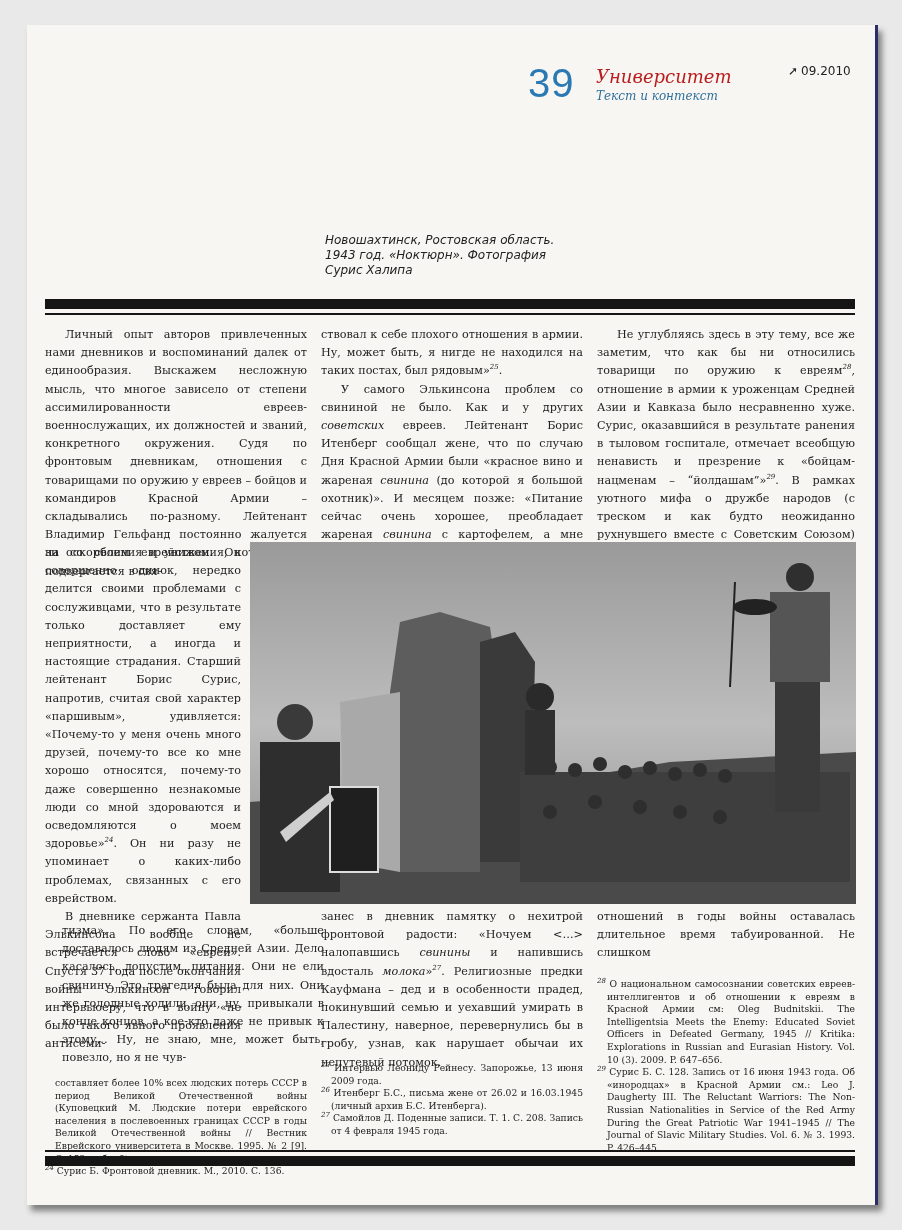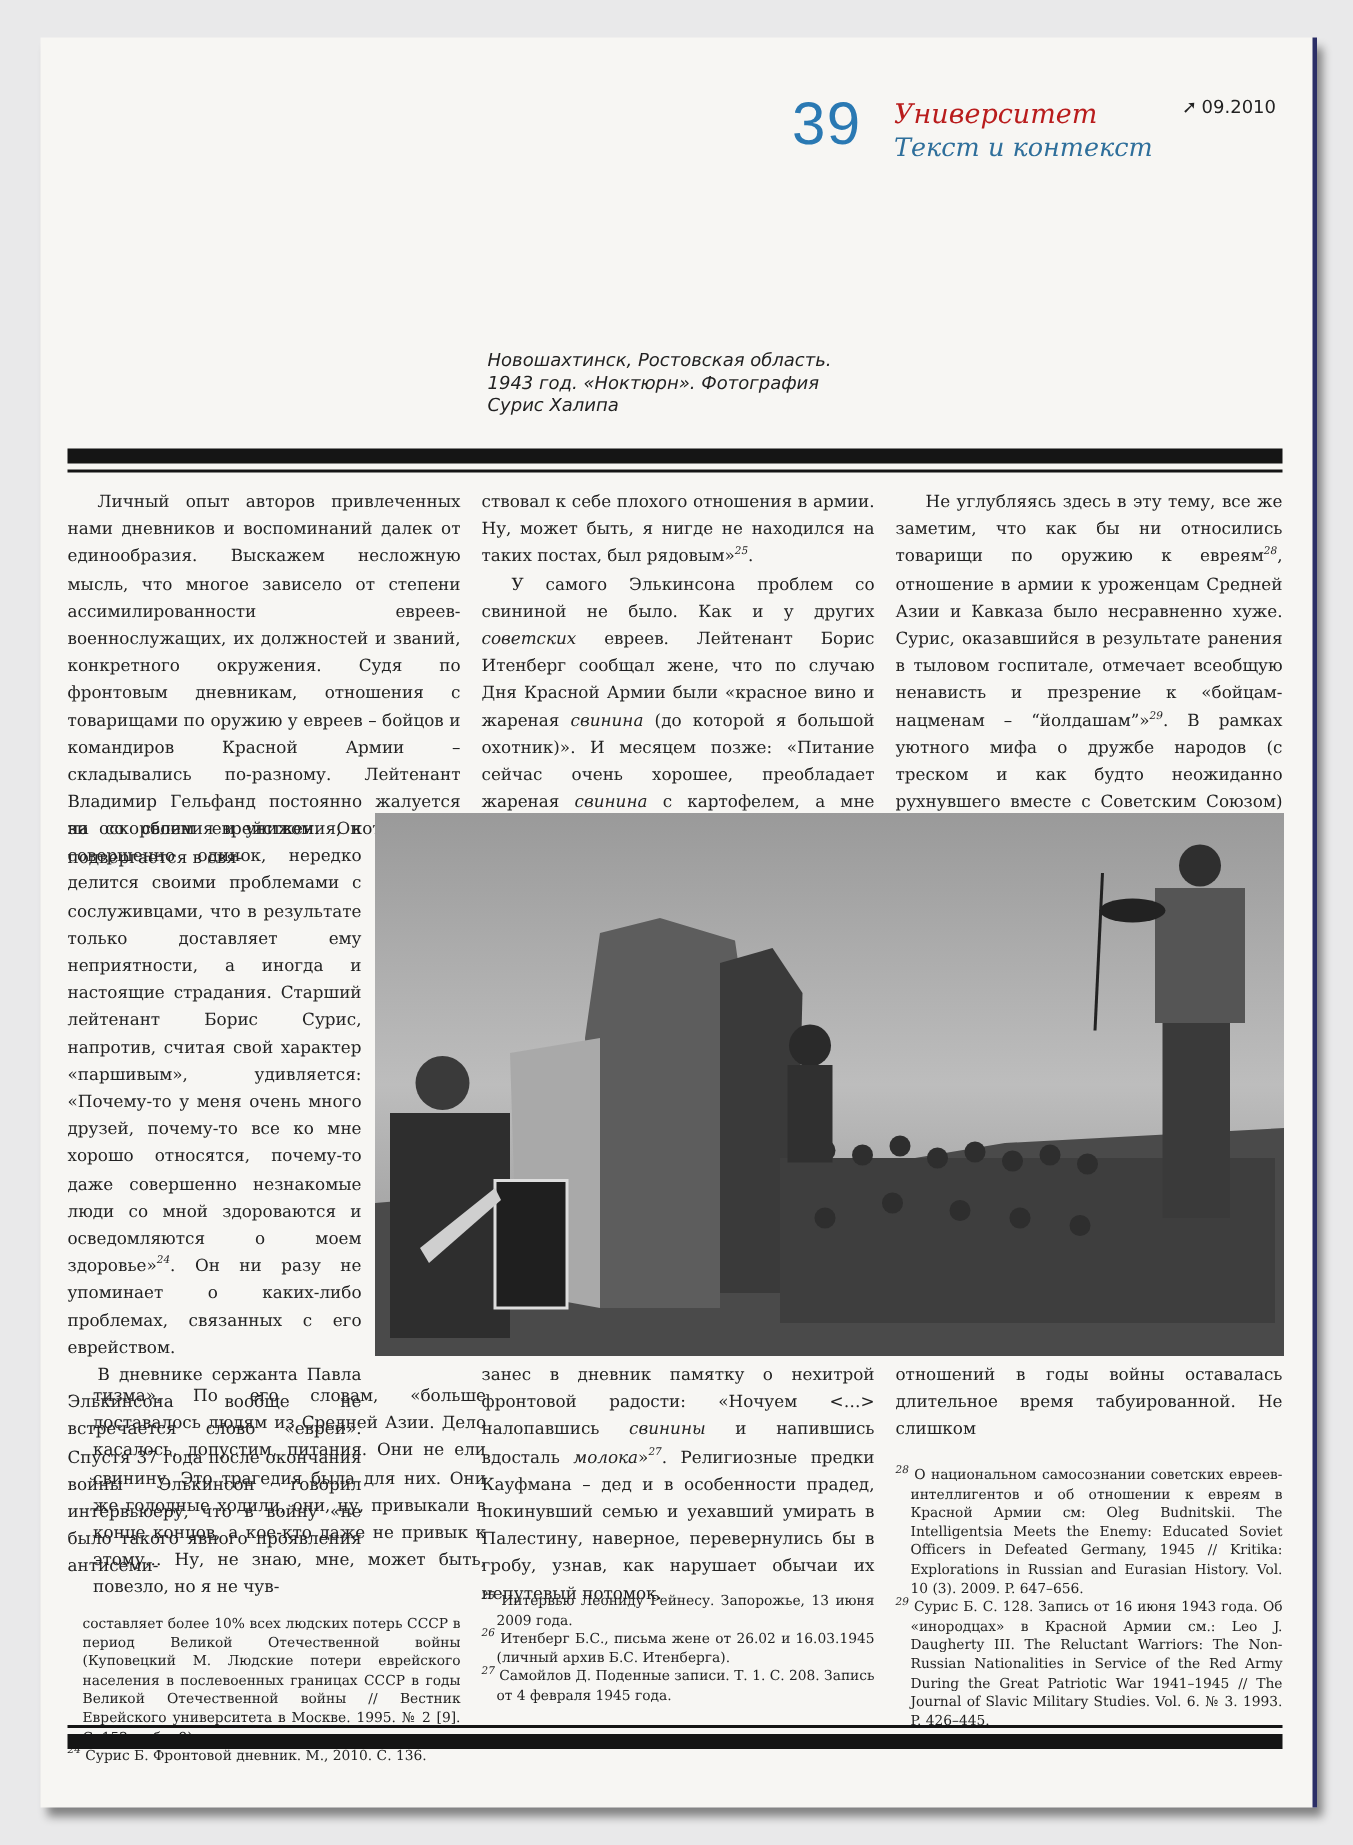--- a/index.html
+++ b/index.html
@@ -1,20 +1,20 @@
 <!DOCTYPE html>
 <html><head>
 <meta charset="utf-8">
 <style>
   html, body { margin:0; padding:0; }
   body { width:902px; height:1230px; background:#e9e9ea; position:relative; overflow:hidden; font-family:"DejaVu Serif", serif; }
   .page { position:absolute; left:27px; top:25px; width:848px; height:1180px; background:#f7f6f3; border-right:3px solid #2b2e66; box-shadow:4px 6px 6px rgba(0,0,0,0.45); }
   .hdr-num { position:absolute; left:528px; top:60px; font-family:Liberation Sans, sans-serif; font-size:40px; color:#2a79b3; line-height:46px; letter-spacing:1px; }
   .hdr-title { position:absolute; left:596px; top:66px; font-family:"DejaVu Serif", serif; font-style:italic; font-size:18px; color:#b91c1c; }
-  .hdr-sub { position:absolute; left:596px; top:89px; font-family:"DejaVu Serif", serif; font-style:italic; font-size:17px; color:#2f6f9b; }
+  .hdr-sub { position:absolute; left:596px; top:89px; font-family:"DejaVu Serif", serif; font-style:italic; font-size:12px; color:#2f6f9b; }
   .hdr-date { position:absolute; left:788px; top:64px; font-family:"DejaVu Sans", sans-serif; font-size:12px; color:#222; }
   .hdr-date .arr { font-weight:bold; font-size:12px; margin-right:3px; }
   .caption { position:absolute; left:325px; top:233px; font-family:"DejaVu Sans", sans-serif; font-style:italic; font-size:12px; line-height:15px; color:#222; width:240px; }
   .rule-thick { position:absolute; left:45px; width:810px; height:10px; background:#151515; }
   .rule-thin { position:absolute; left:45px; width:810px; height:2px; background:#151515; }
   .col { position:absolute; font-family:"DejaVu Serif", serif; font-size:11.2px; line-height:18.2px; color:#222; text-align:justify; }
   .col p { margin:0; }
   .col .ind { text-indent:20px; }
   .fn { position:absolute; font-family:"DejaVu Serif", serif; font-size:9.2px; line-height:12.6px; color:#222; text-align:justify; }
   .fn p { margin:0; padding-left:10px; text-indent:-10px; }

